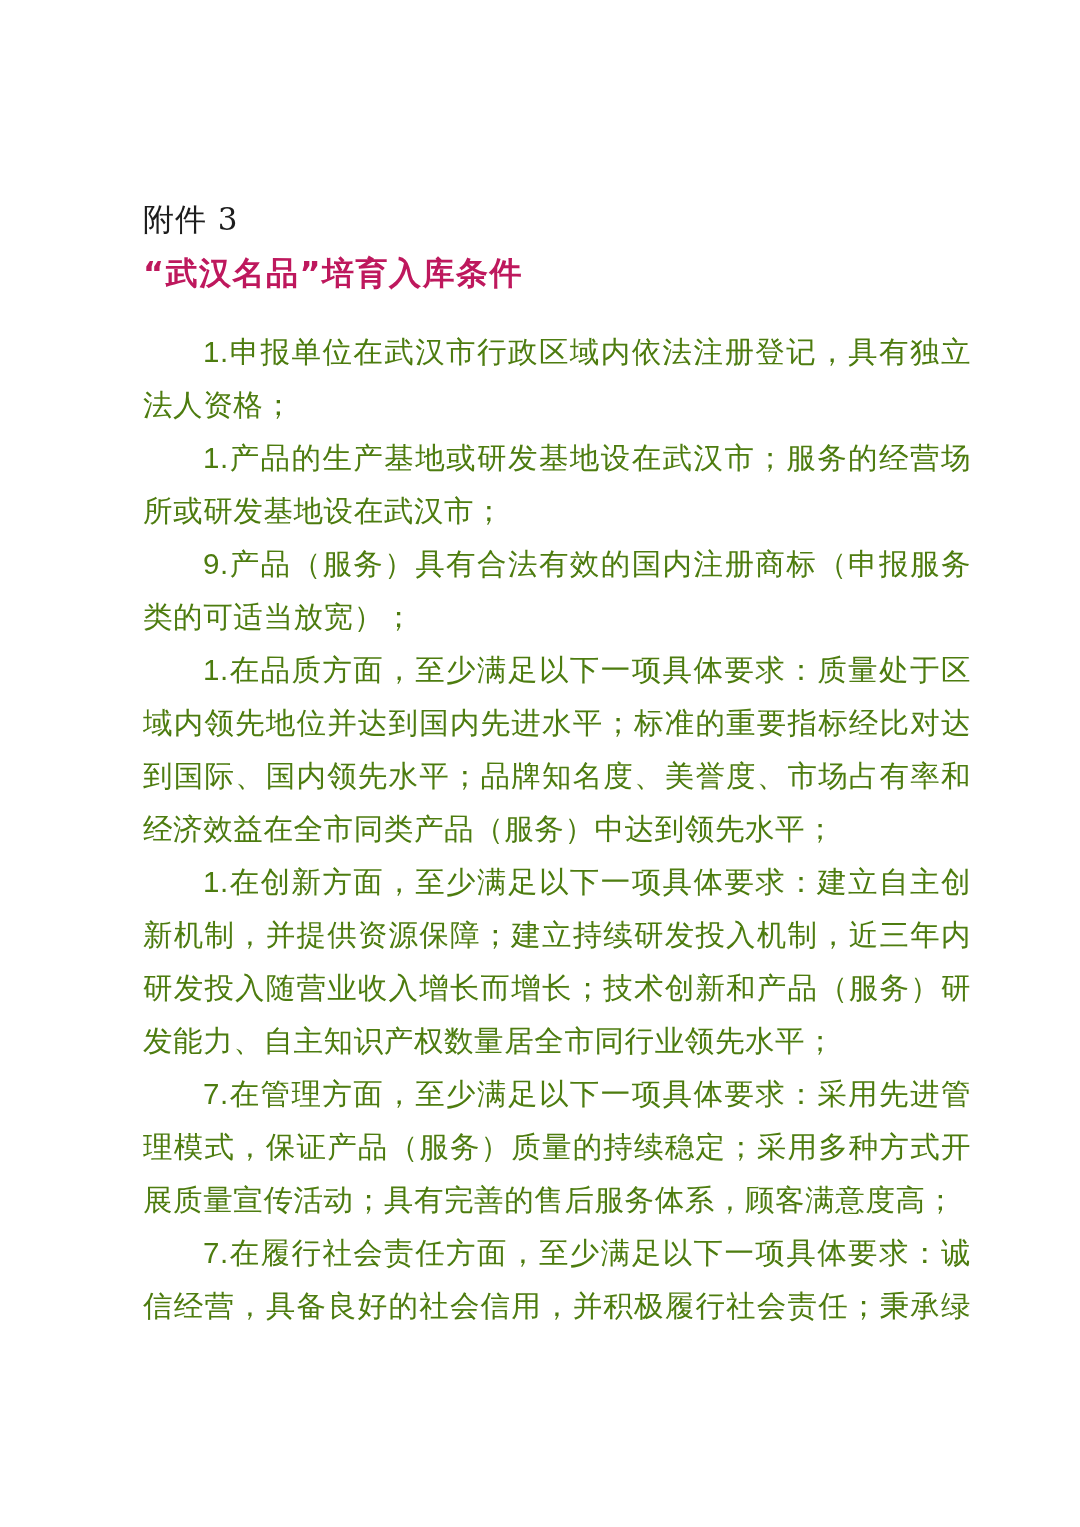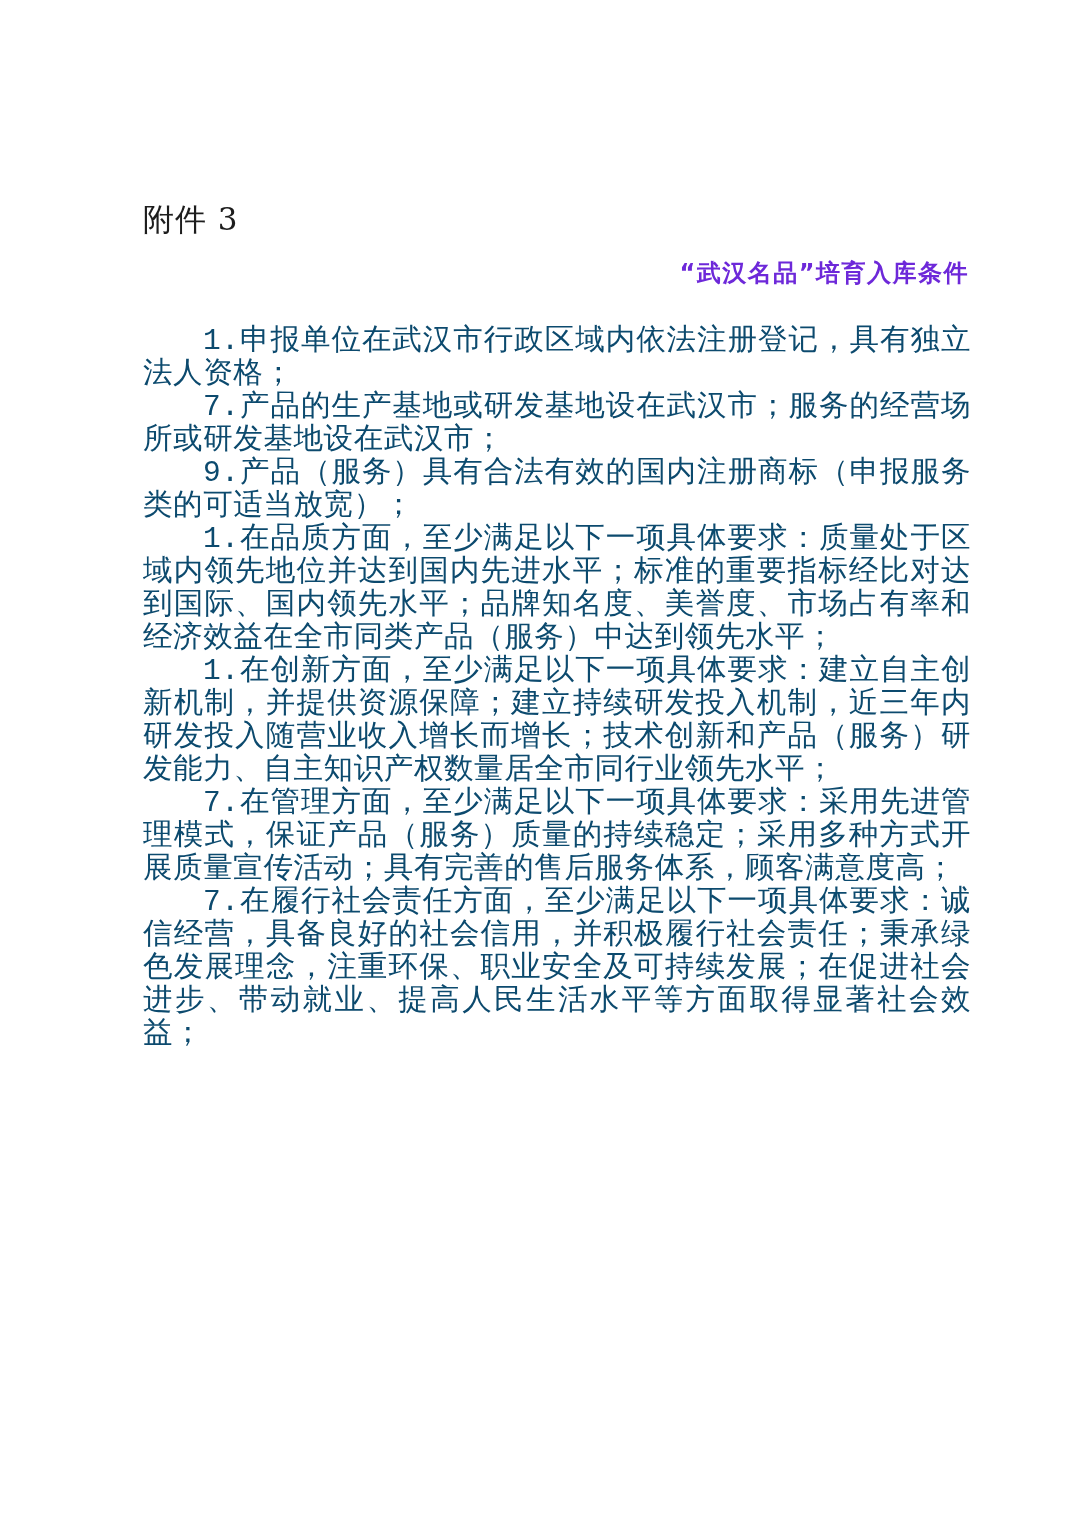--- a/index.html
+++ b/index.html
@@ -27,45 +27,45 @@
     letter-spacing: 1px;
     color: #1d1d1d;
     white-space: pre;
   }
   
   .doc-title {
     position: absolute;
     left: 143px;
     top: 250px;
     width: 826px;
-    text-align: right;
+    text-align: left;
     font-family: "DejaVu Sans", "Liberation Sans", sans-serif;
     font-weight: bold;
-    font-size: 24px;
+    font-size: 32px;
     line-height: 46px;
     letter-spacing: 1.5px;
-    color: #6d28d9;
+    color: #be185d;
   }
   
   .body-block {
     position: absolute;
     left: 143px;
     top: 325px;
     width: 828px;
   }
   .para {
-    font-family: Liberation Mono, monospace;
+    font-family: Liberation Sans, sans-serif;
     font-size: 29.5px;
-    line-height: 33px;
+    line-height: 53px;
     letter-spacing: 0.6px;
     text-align: justify;
     text-justify: inter-character;
     text-indent: 60px;
     margin: 0;
-    color: #0c4a6e;
+    color: #4d7c0f;
     word-break: break-all;
   }
   .para:last-child { margin-bottom: 0; }
   
   .page-number {
     position: absolute;
     left: 183px;
     top: 1398px;
     font-family: "DejaVu Serif", "Liberation Serif", serif;
     font-size: 21px;
@@ -79,21 +79,21 @@
 <body>
 
 <div class="page">
 
   <div class="attachment-label">附件 3</div>
 
   <div class="doc-title">“武汉名品”培育入库条件</div>
 
   <div class="body-block">
     <p class="para">1.申报单位在武汉市行政区域内依法注册登记，具有独立法人资格；</p>
-    <p class="para">7.产品的生产基地或研发基地设在武汉市；服务的经营场所或研发基地设在武汉市；</p>
+    <p class="para">1.产品的生产基地或研发基地设在武汉市；服务的经营场所或研发基地设在武汉市；</p>
     <p class="para">9.产品（服务）具有合法有效的国内注册商标（申报服务类的可适当放宽）；</p>
     <p class="para">1.在品质方面，至少满足以下一项具体要求：质量处于区域内领先地位并达到国内先进水平；标准的重要指标经比对达到国际、国内领先水平；品牌知名度、美誉度、市场占有率和经济效益在全市同类产品（服务）中达到领先水平；</p>
     <p class="para">1.在创新方面，至少满足以下一项具体要求：建立自主创新机制，并提供资源保障；建立持续研发投入机制，近三年内研发投入随营业收入增长而增长；技术创新和产品（服务）研发能力、自主知识产权数量居全市同行业领先水平；</p>
     <p class="para">7.在管理方面，至少满足以下一项具体要求：采用先进管理模式，保证产品（服务）质量的持续稳定；采用多种方式开展质量宣传活动；具有完善的售后服务体系，顾客满意度高；</p>
     <p class="para">7.在履行社会责任方面，至少满足以下一项具体要求：诚信经营，具备良好的社会信用，并积极履行社会责任；秉承绿色发展理念，注重环保、职业安全及可持续发展；在促进社会进步、带动就业、提高人民生活水平等方面取得显著社会效益；</p>
   </div>
 
   <div class="page-number">– 10 –</div>
 
 </div>

